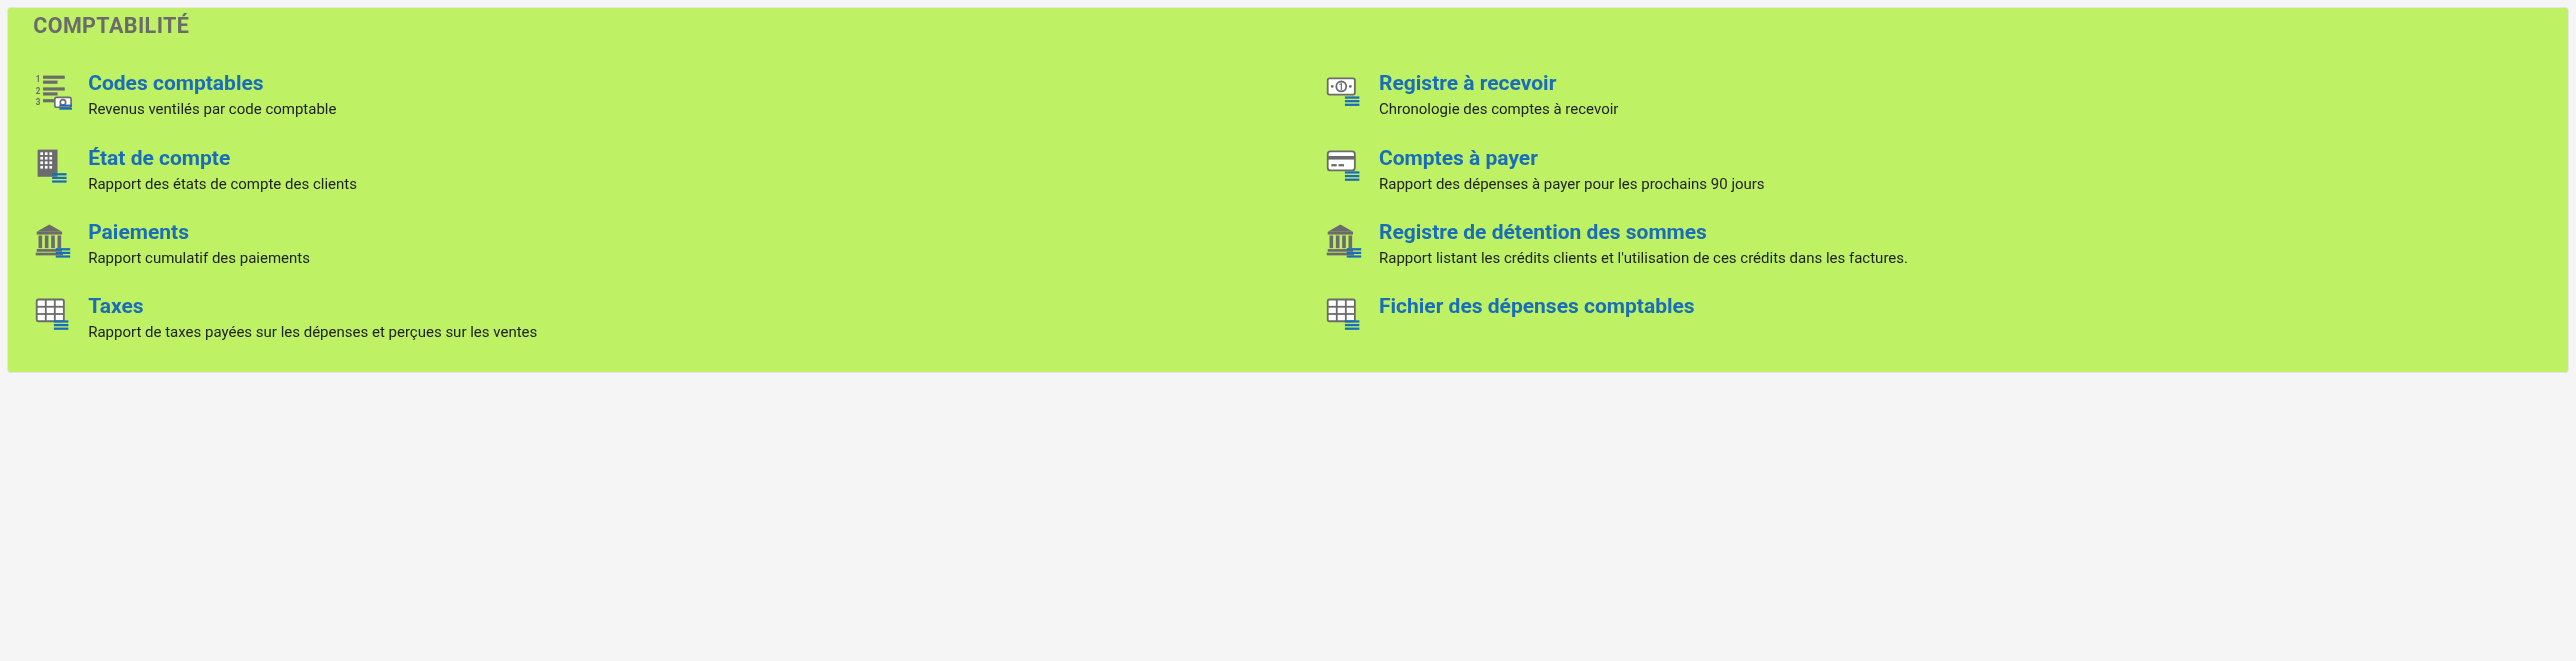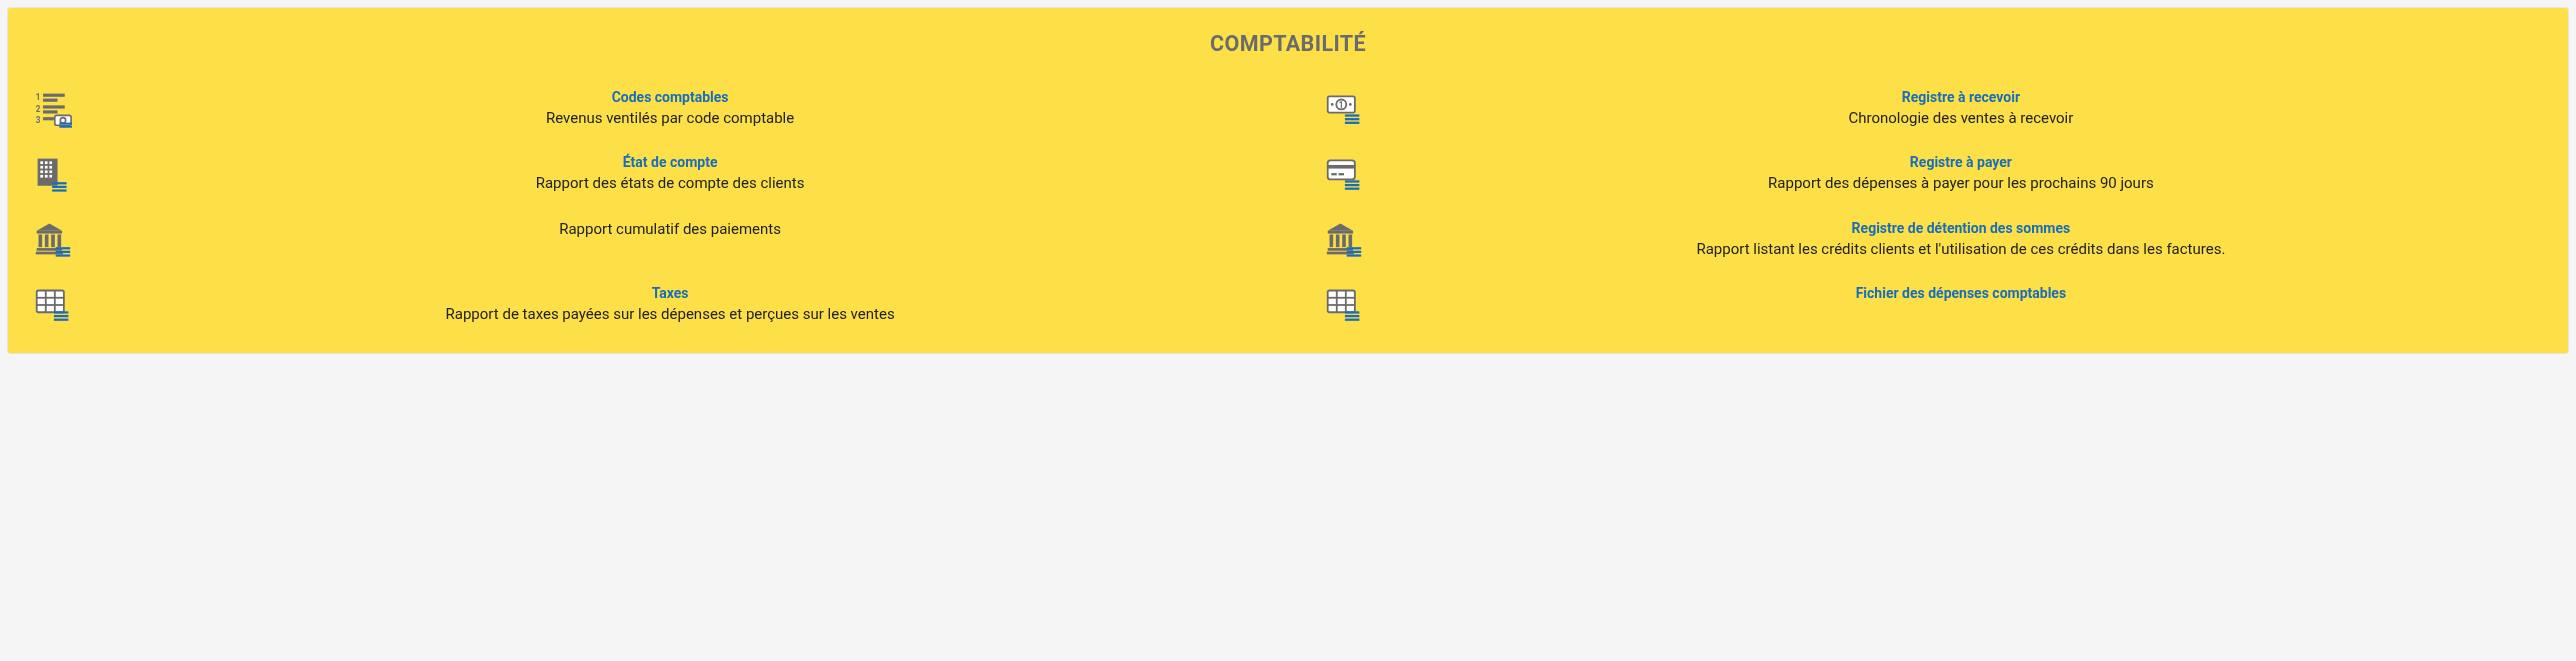--- a/index.html
+++ b/index.html
@@ -6,25 +6,24 @@
       margin: 0;
       padding: 0;
       box-sizing: border-box;
     }
     body {
       font-family: -apple-system, BlinkMacSystemFont, "Segoe UI", Roboto, "Helvetica Neue", Arial, sans-serif;
       background: #f5f5f5;
       padding: 7.2px;
     }
     .panel {
-      background: #fde047;
+      background: #bef264;
       border: 0.9px solid #e5e5e5;
       border-radius: 3.6px;
-      padding: 23px 25px 29px 25px;
-      text-align: center;
+      padding: 5px 25px 29px 25px;
     }
     .section-title {
       font-size: 21.5px;
       font-weight: 700;
       color: #6b6b6b;
       letter-spacing: 0.4px;
       text-transform: uppercase;
       margin-bottom: 32px;
     }
     .grid {
@@ -49,21 +48,21 @@
     }
     .icon-wrap svg {
       width: 38px;
       height: 38px;
     }
     .text-wrap {
       flex: 1;
       min-width: 0;
     }
     .item-title {
-      font-size: 14px;
+      font-size: 21px;
       font-weight: 700;
       color: #1a6eb8;
       line-height: 1.3;
       margin-bottom: 1.8px;
       cursor: pointer;
     }
     .item-desc {
       font-size: 15px;
       color: #222;
       line-height: 1.35;
@@ -117,21 +116,21 @@
           </g>
           <g fill="#1a6eb8">
             <rect x="22" y="27" width="16" height="2.5"></rect>
             <rect x="22" y="31" width="16" height="2.5"></rect>
             <rect x="22" y="35" width="16" height="2.5"></rect>
           </g>
         </svg>
       </div>
       <div class="text-wrap">
         <div class="item-title">Registre à recevoir</div>
-        <div class="item-desc">Chronologie des ventes à recevoir</div>
+        <div class="item-desc">Chronologie des comptes à recevoir</div>
       </div>
     </div>
 
     <div class="item">
       <div class="icon-wrap">
         <svg viewBox="0 0 42 42">
           <g fill="#6b6b6b">
             <rect x="4" y="4" width="22" height="30"></rect>
           </g>
           <g fill="#fff">
@@ -171,21 +170,21 @@
             <rect x="15" y="20" width="6" height="2.5" fill="#6b6b6b"></rect>
           </g>
           <g fill="#1a6eb8">
             <rect x="22" y="28" width="16" height="2.5"></rect>
             <rect x="22" y="32" width="16" height="2.5"></rect>
             <rect x="22" y="36" width="16" height="2.5"></rect>
           </g>
         </svg>
       </div>
       <div class="text-wrap">
-        <div class="item-title">Registre à payer</div>
+        <div class="item-title">Comptes à payer</div>
         <div class="item-desc">Rapport des dépenses à payer pour les prochains 90 jours</div>
       </div>
     </div>
 
     <div class="item">
       <div class="icon-wrap">
         <svg viewBox="0 0 42 42">
           <g fill="#6b6b6b">
             <polygon points="17,4 3,12 31,12"></polygon>
             <rect x="3" y="12" width="28" height="3"></rect>
@@ -197,20 +196,21 @@
             <rect x="2" y="35" width="30" height="3"></rect>
           </g>
           <g fill="#1a6eb8">
             <rect x="24" y="30" width="16" height="2.5"></rect>
             <rect x="24" y="34" width="16" height="2.5"></rect>
             <rect x="24" y="38" width="16" height="2.5"></rect>
           </g>
         </svg>
       </div>
       <div class="text-wrap">
+        <div class="item-title">Paiements</div>
         <div class="item-desc">Rapport cumulatif des paiements</div>
       </div>
     </div>
 
     <div class="item">
       <div class="icon-wrap">
         <svg viewBox="0 0 42 42">
           <g fill="#6b6b6b">
             <polygon points="17,4 3,12 31,12"></polygon>
             <rect x="3" y="12" width="28" height="3"></rect>

